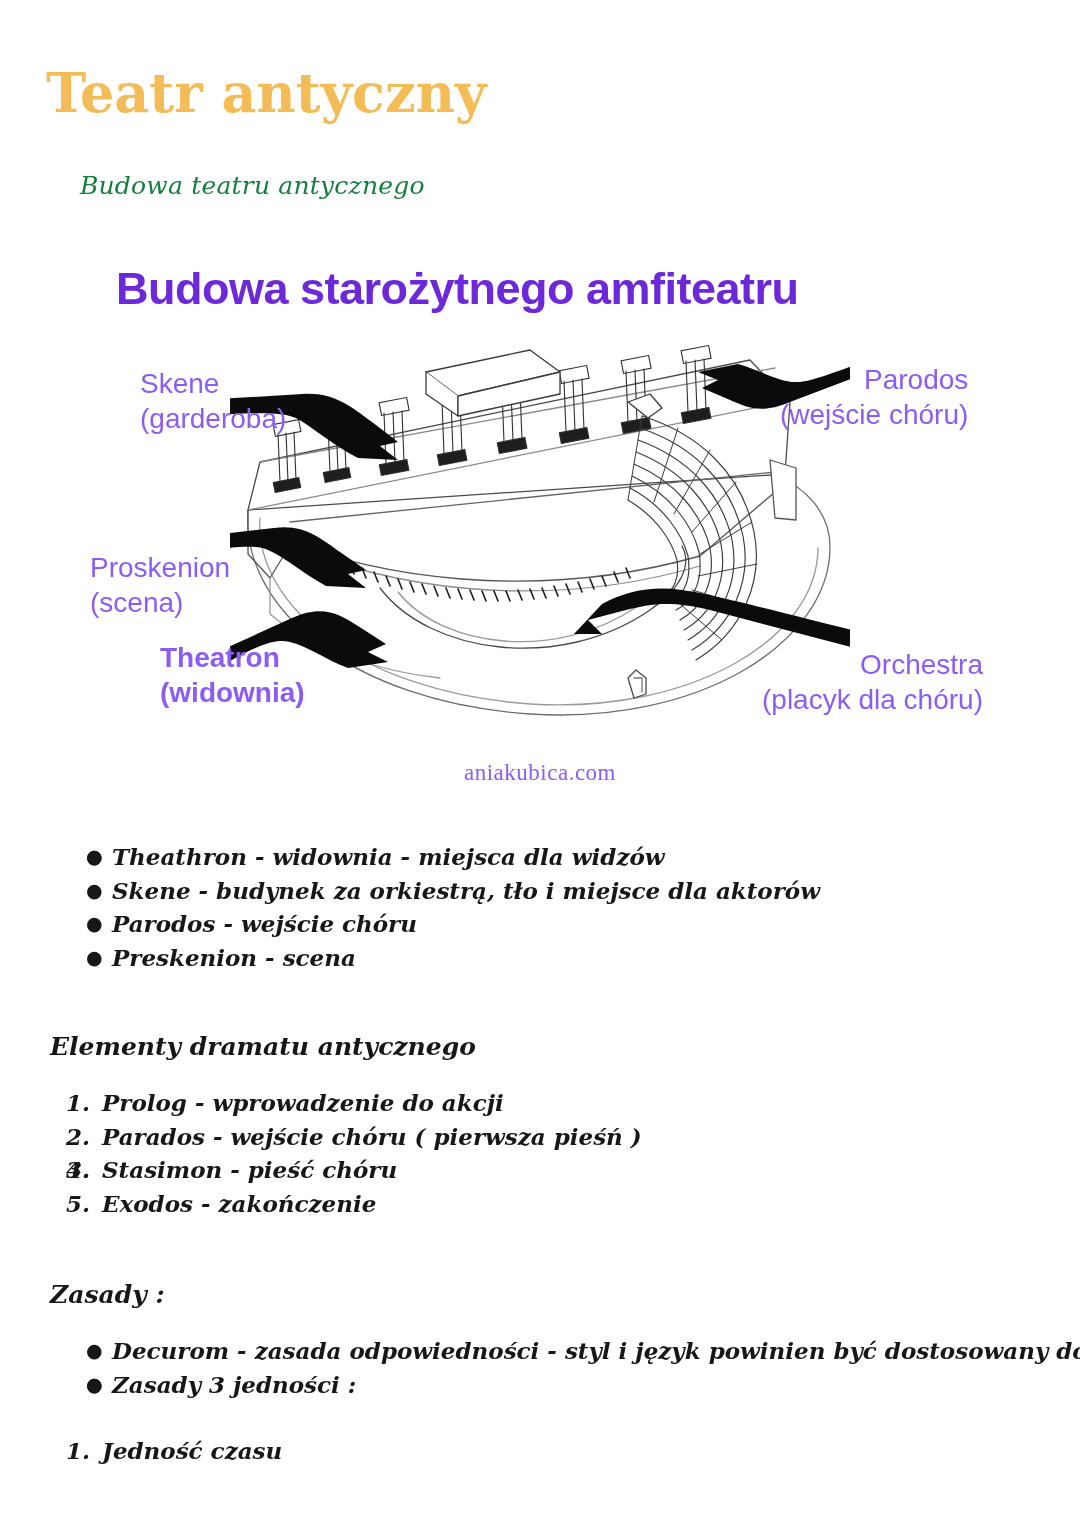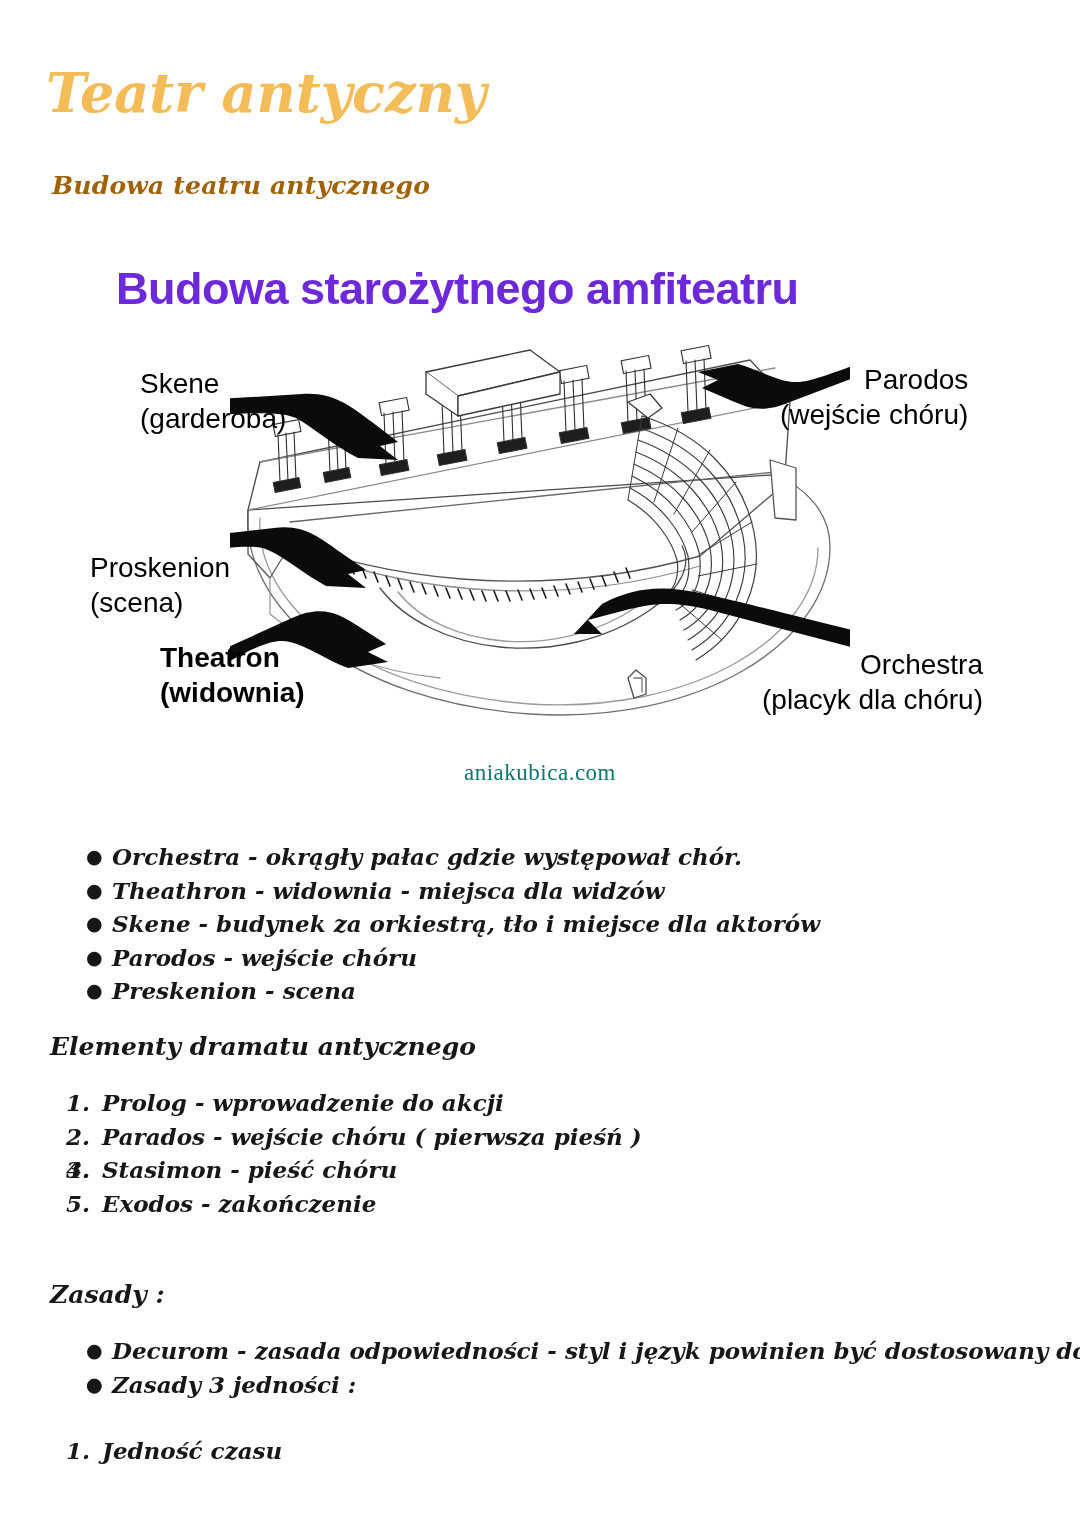--- a/index.html
+++ b/index.html
@@ -20,35 +20,35 @@
   .page {
     position: absolute;
     inset: 0;
     background: #ffffff;
   }
 
   
   .script {
     font-family: "DejaVu Serif", serif;
     font-style: italic;
-    font-weight: 700;
+    font-weight: 400;
     letter-spacing: 0.2px;
-    color: #a16207;
+    color: #15803d;
+    margin-left: 28px;
   }
 
   
   .page-title {
     position: absolute;
     left: 46px;
     top: 62px;
     font-size: 54px;
     line-height: 62px;
     color: #F4BC57;
     font-family: "DejaVu Serif", serif;
-    font-style: italic;
     font-weight: 700;
     white-space: nowrap;
   }
 
   .subheading-1 {
     position: absolute;
     left: 52px;
     top: 170px;
     font-size: 25px;
     line-height: 32px;
@@ -75,21 +75,21 @@
     color: #6d28d9;
     letter-spacing: -0.5px;
     white-space: nowrap;
   }
 
   .dlabel {
     position: absolute;
     font-family: "Liberation Sans", sans-serif;
     font-size: 28px;
     line-height: 35px;
-    color: #000000;
+    color: #8b5cf6;
     white-space: nowrap;
   }
   .dlabel .l2 { display: block; }
   .dlabel.right { text-align: right; }
 
   .lbl-skene     { left: 50px;  top: 104px; }
   .lbl-parodos   { left: 690px; top: 100px; }
   .lbl-proskenion{ left: 0px;   top: 288px; }
   .lbl-theatron  { left: 70px;  top: 378px; font-weight: bold; }
   .lbl-orchestra { left: 672px; top: 385px; }
@@ -103,21 +103,21 @@
   }
 
   .watermark {
     position: absolute;
     left: 0;
     top: 498px;
     width: 900px;
     text-align: center;
     font-family: "Liberation Serif", serif;
     font-size: 23px;
-    color: #0f766e;
+    color: #8b5cf6;
     letter-spacing: 0.5px;
   }
 
   
   .block { position: absolute; left: 0; width: 1080px; }
 
   ul.bullets, ol.numbers {
     margin: 0;
     padding: 0;
     list-style: none;
@@ -345,21 +345,20 @@
       <span class="l2">(placyk dla chóru)</span>
     </div>
 
     <div class="watermark">aniakubica.com</div>
   </div>
 
   <div class="block" id="parts-list">
     <ul class="bullets">
       <li>
         <span class="marker">●</span>
-        <span>Orchestra  - okrągły pałac gdzie występował chór.</span>
       </li>
       <li>
         <span class="marker">●</span>
         <span>Theathron  - widownia  - miejsca dla widzów</span>
       </li>
       <li>
         <span class="marker">●</span>
         <span>Skene  - budynek za orkiestrą, tło i miejsce dla aktorów</span>
       </li>
       <li>

